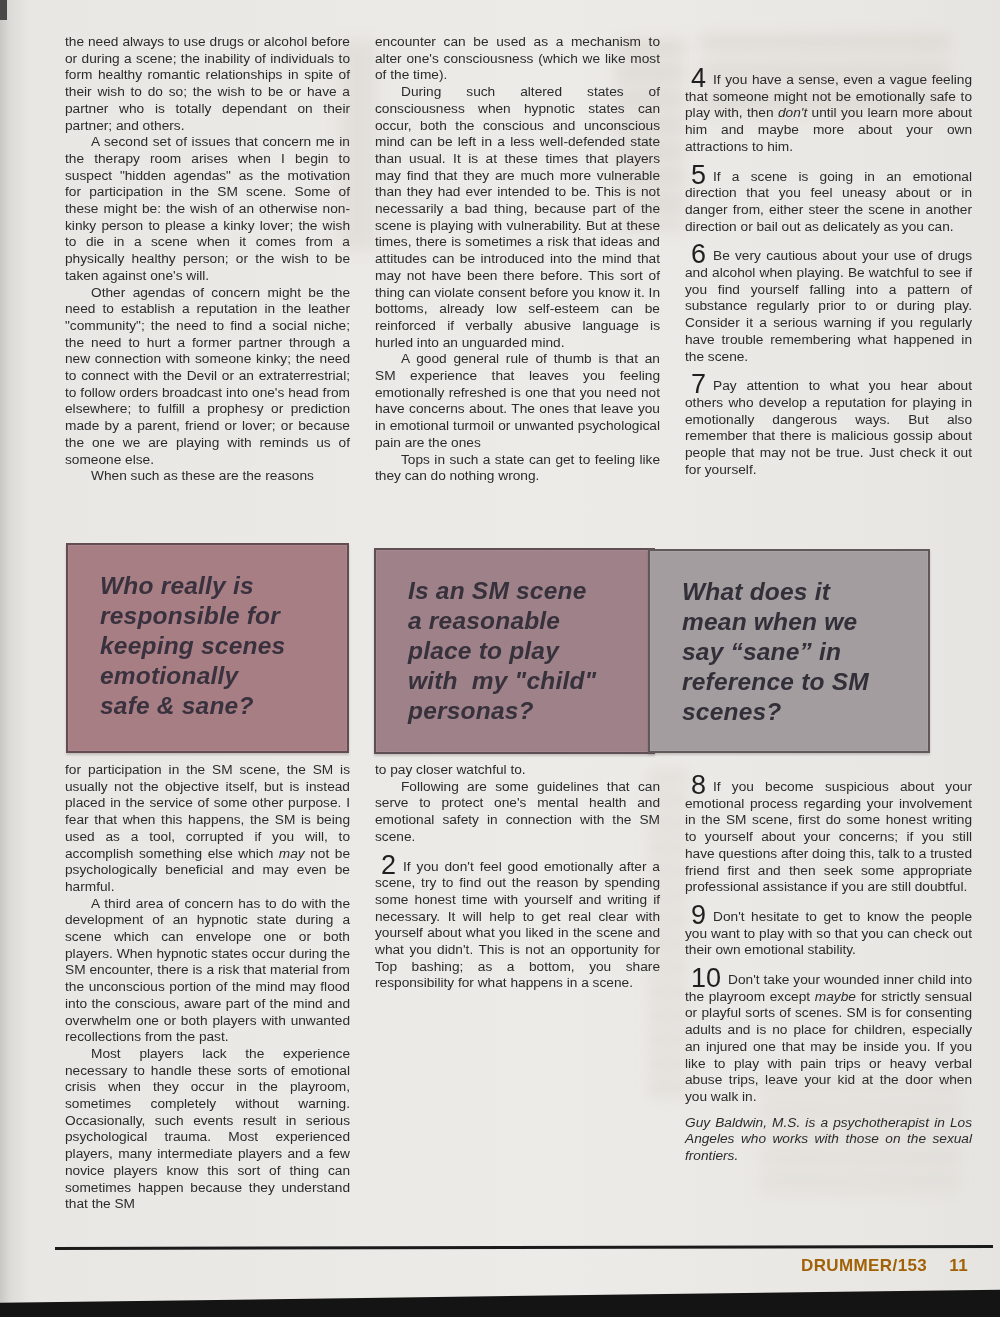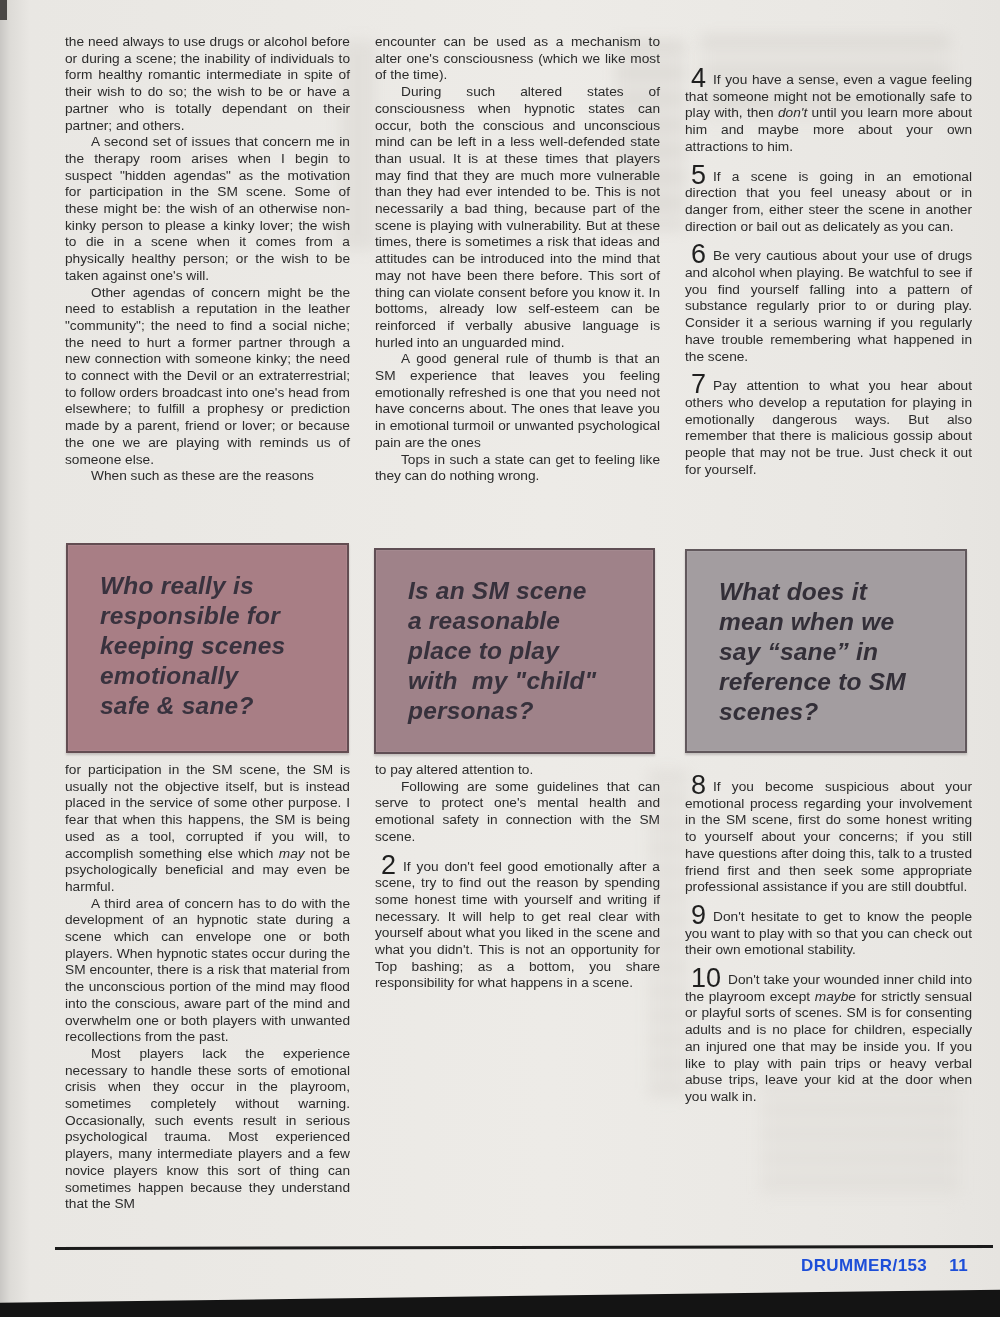--- a/index.html
+++ b/index.html
@@ -27,34 +27,34 @@
   .pullbox{
     position:absolute;border:2px solid rgba(62,50,55,.65);
     box-shadow:inset 0 0 0 1px rgba(255,255,255,.06), 0 2px 2px rgba(80,70,70,.25);
   }
   .pullbox .boxtext{
     white-space:pre-wrap;font-weight:bold;font-style:italic;
     font-size:24.5px;line-height:30px;letter-spacing:.2px;
     padding:26px 14px 0 32px;
   }
   .footer-rule{position:absolute;left:55px;top:1246px;width:938px;height:3px;background:#1b1b1b;transform:rotate(-0.12deg);}
-  .footer-text{position:absolute;top:1256px;right:32px;font-weight:bold;font-size:17px;letter-spacing:.4px;color:#1d4ed8;display:flex;gap:22px;}
+  .footer-text{position:absolute;top:1256px;right:32px;font-weight:bold;font-size:17px;letter-spacing:.4px;color:#a16207;display:flex;gap:22px;}
 </style>
 </head>
 <body>
 
 <div class="corner-mark"></div>
 <div class="ghost g1"></div>
 <div class="ghost g2"></div>
 <div class="ghost g3"></div>
 <div class="ghost g4"></div>
 <div class="ghost g5"></div>
 
 <div class="col" style="left:65px;top:34px;">
-    <p class=""><span>the need always to use drugs or alcohol before or during a scene; the inability of individuals to form healthy romantic intermediate in spite of their wish to do so; the wish to be or have a partner who is totally dependant on their partner; and others.</span></p>
+    <p class=""><span>the need always to use drugs or alcohol before or during a scene; the inability of individuals to form healthy romantic relationships in spite of their wish to do so; the wish to be or have a partner who is totally dependant on their partner; and others.</span></p>
     <p class="ind"><span>A second set of issues that concern me in the therapy room arises when I begin to suspect "hidden agendas" as the motivation for participation in the SM scene.  Some of these might be: the wish of an otherwise non-kinky person to please a kinky lover; the wish to die in a scene when it comes from a physically healthy person; or the wish to be taken against one's will.</span></p>
     <p class="ind"><span>Other agendas of concern might be the need to establish a reputation in the leather "community"; the need to find a social niche; the need to hurt a former partner through a new connection with someone kinky; the need to connect with the Devil or an extraterrestrial; to follow orders broadcast into one's head from elsewhere; to fulfill a prophesy or prediction made by a parent, friend or lover; or because the one we are playing with reminds us of someone else.</span></p>
     <p class="ind"><span>When such as these are the reasons</span></p>
   </div>
 <div class="pullbox" style="left: 66px; top: 543px; width: 279px; height: 206px; background: rgb(168, 126, 133);">
   <div class="boxtext" style="color: rgb(57, 50, 62); font-style: italic;">Who really is
 responsible for
 keeping scenes
 emotionally
 safe &amp; sane?</div>
@@ -72,42 +72,43 @@
     <p class="ind"><span>Tops in such a state can get to feeling like they can do nothing wrong.</span></p>
   </div>
 <div class="pullbox" style="left: 374px; top: 548px; width: 277px; height: 202px; background: rgb(159, 130, 137);">
   <div class="boxtext" style="color: rgb(55, 49, 60);">Is an SM scene
 a reasonable
 place to play
 with  my "child"
 personas?</div>
 </div>
 <div class="col" style="left:375px;top:762px;">
-    <p class=""><span>to pay altered attention to.</span></p>
+    <p class=""><span>to pay closer watchful to.</span></p>
     <p class="ind"><span>Following are some guidelines that can serve to protect one's mental health and emotional safety in connection with the SM scene.</span></p>
     <p class=" item"><span class="num">2</span><span>If you don't feel good emotionally after a scene, try to find out the reason by spending some honest time with yourself and writing if necessary.  It will help to get real clear with yourself about what you liked in the scene and what you didn't. This is not an opportunity for Top bashing; as a bottom, you share responsibility for what happens in a scene.</span></p>
   </div>
 
 <div class="col" style="left:685px;top:59px;width:287px;">
     <p class=" item"><span class="num">4</span><span>If you have a sense, even a vague feeling that someone might not be emotionally safe to play with, then </span><span class="i">don't</span><span> until you learn more about him and maybe more about your own attractions to him.</span></p>
     <p class=" item"><span class="num">5</span><span>If a scene is going in an emotional direction that you feel uneasy about or in danger from, either steer the scene in another direction or bail out as delicately as you can.</span></p>
     <p class=" item"><span class="num">6</span><span>Be very cautious about your use of drugs and alcohol when playing.  Be watchful to see if you find yourself falling into a pattern of substance regularly prior to or during play.  Consider it a serious warning if you regularly have trouble remembering what happened in the scene.</span></p>
     <p class=" item"><span class="num">7</span><span>Pay attention to what you hear about others who develop a reputation for playing in emotionally dangerous ways.  But also remember that there is malicious gossip about people that may not be true.  Just check it out for yourself.</span></p>
   </div>
-<div class="pullbox" style="left: 685px; top: 549px; width: 278px; height: 200px; background: rgb(163, 157, 160);">
+<div class="pullbox" style="left: 648px; top: 549px; width: 278px; height: 200px; background: rgb(163, 157, 160);">
   <div class="boxtext" style="color: rgb(51, 47, 56);">What does it
 mean when we
 say “sane” in
 reference to SM
 scenes?</div>
 </div>
 <div class="col" style="left:685px;top:766px;width:287px;">
     <p class=" item"><span class="num">8</span><span>If you become suspicious about your emotional process regarding your involvement in the SM scene, first do some honest writing to yourself about your concerns; if you still have questions after doing this, talk to a trusted friend first and then seek some appropriate professional assistance if you are still doubtful.</span></p>
     <p class=" item"><span class="num">9</span><span>Don't hesitate to get to know the people you want to play with so that you can check out their own emotional stability.</span></p>
     <p class=" item"><span class="num">10</span><span>Don't take your wounded inner child into the playroom except </span><span class="i">maybe</span><span> for strictly sensual or playful sorts of scenes.  SM is for consenting adults and is no place for children, especially an injured one that may be inside you. If you like to play with pain trips or heavy verbal abuse trips, leave your kid at the door when you walk in.</span></p>
+    <p class=" gap"><span class="i">Guy Baldwin, M.S. is a psychotherapist in Los Angeles who works with those on the sexual frontiers.</span></p>
   </div>
 
 <div class="footer-rule"></div>
 <div class="footer-text">
   <span>DRUMMER/153</span>
   <span>11</span>
 </div>
 
 <div class="bottom-band"></div>
 

